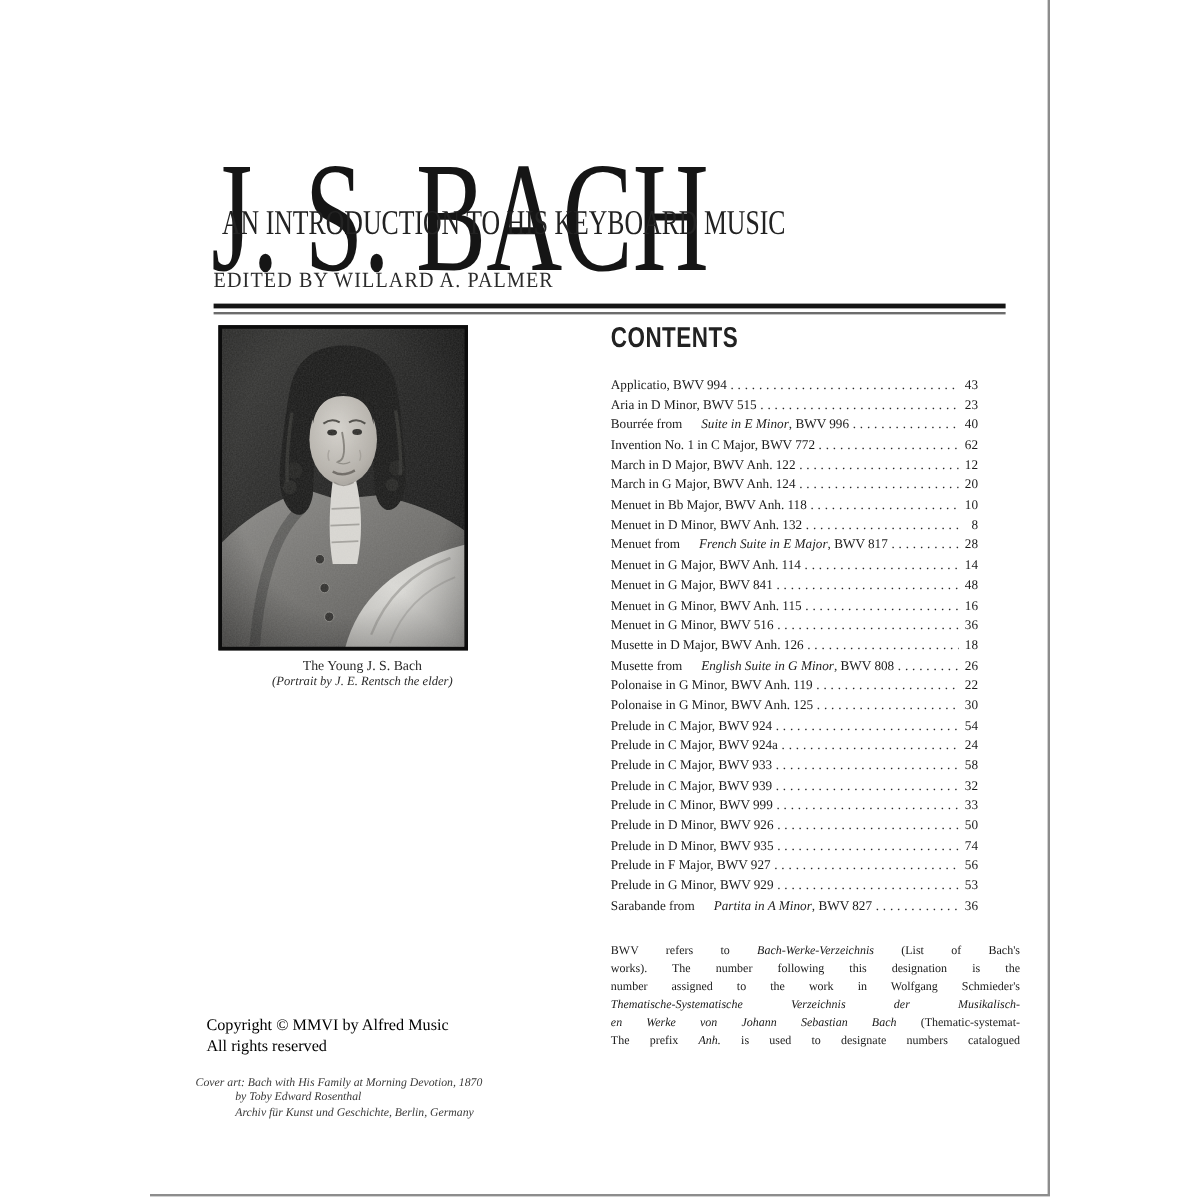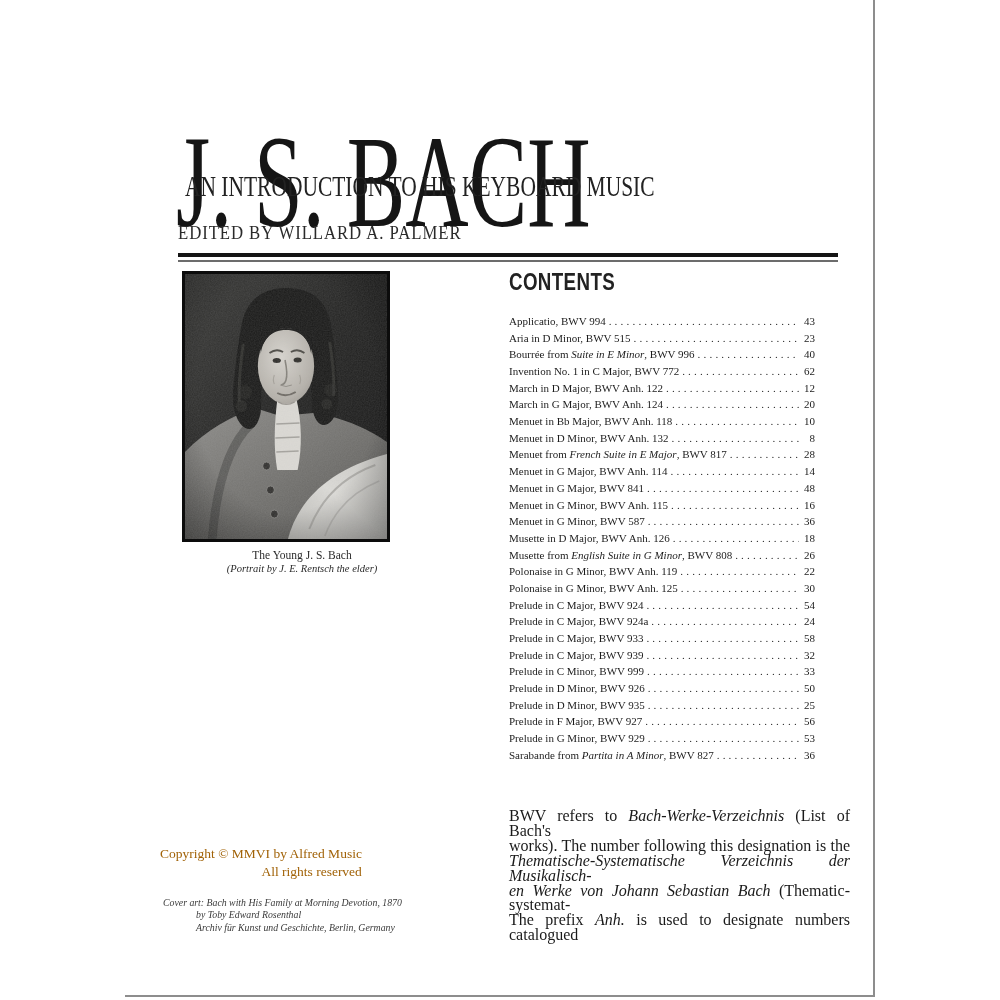--- a/index.html
+++ b/index.html
@@ -36,33 +36,33 @@
 
   
   .contents-head{left:509px;top:270px;font-size:24px;font-weight:700;
                  font-family:"Liberation Sans", sans-serif;letter-spacing:0.5px;
                  transform:scaleX(0.78);transform-origin:left top;line-height:1;
                  color:#222;}
   .contents-list{left:509px;top:313px;width:306px;}
   .c-row{display:flex;align-items:flex-end;height:16.7px;font-size:11px;
          line-height:16.7px;white-space:nowrap;}
   .c-row .txt{flex:0 0 auto;}
-  .c-row .txt i{font-style:italic;}
+  .c-row .txt i{font-style:italic;margin-left:13px;}
   .c-row .leader{flex:1 1 auto;min-width:0;overflow:hidden;letter-spacing:3.2px;
                  padding-left:3px;color:#2a2a2a;}
   .c-row .pg{flex:0 0 auto;min-width:16px;text-align:right;}
 
   
-  .bwv{left:509px;top:786px;width:341px;font-size:16px;line-height:14.9px;color:#1a1a1a;margin-top:23px;}
+  .bwv{left:509px;top:786px;width:341px;font-size:10px;line-height:14.9px;color:#1a1a1a;}
   .bwv-line{text-align:justify;text-align-last:justify;}
   .bwv-line.last{text-align-last:left;}
   .bwv-line i{font-style:italic;}
 
   
-  .copyright{left:160px;top:845px;font-size:13.5px;line-height:17.5px;color:#a16207;text-align:right;}
+  .copyright{left:172px;top:845px;font-size:13.5px;line-height:17.5px;color:#000000;}
   .coverart{left:163px;top:897px;font-size:9.8px;line-height:12.4px;
             font-style:italic;color:#3a3a3a;font-family:Liberation Serif, serif;}
   .coverart .ind{margin-left:33px;}
 </style>
 </head>
 <body>
 
 <div class="abs edge-right"></div>
 <div class="abs edge-bottom"></div>
 
@@ -212,21 +212,21 @@
       <span class="txt">Menuet in G Major, BWV 841</span>
       <span class="leader">................................................................................</span>
       <span class="pg">48</span>
     </div>
     <div class="c-row">
       <span class="txt">Menuet in G Minor, BWV Anh. 115</span>
       <span class="leader">................................................................................</span>
       <span class="pg">16</span>
     </div>
     <div class="c-row">
-      <span class="txt">Menuet in G Minor, BWV 587</span>
+      <span class="txt">Menuet in G Minor, BWV 516</span>
       <span class="leader">................................................................................</span>
       <span class="pg">36</span>
     </div>
     <div class="c-row">
       <span class="txt">Musette in D Major, BWV Anh. 126</span>
       <span class="leader">................................................................................</span>
       <span class="pg">18</span>
     </div>
     <div class="c-row">
       <span class="txt">Musette from <i>English Suite in G Minor</i>, BWV 808</span>
@@ -269,21 +269,21 @@
       <span class="pg">33</span>
     </div>
     <div class="c-row">
       <span class="txt">Prelude in D Minor, BWV 926</span>
       <span class="leader">................................................................................</span>
       <span class="pg">50</span>
     </div>
     <div class="c-row">
       <span class="txt">Prelude in D Minor, BWV 935</span>
       <span class="leader">................................................................................</span>
-      <span class="pg">25</span>
+      <span class="pg">74</span>
     </div>
     <div class="c-row">
       <span class="txt">Prelude in F Major, BWV 927</span>
       <span class="leader">................................................................................</span>
       <span class="pg">56</span>
     </div>
     <div class="c-row">
       <span class="txt">Prelude in G Minor, BWV 929</span>
       <span class="leader">................................................................................</span>
       <span class="pg">53</span>
@@ -291,20 +291,21 @@
     <div class="c-row">
       <span class="txt">Sarabande from <i>Partita in A Minor</i>, BWV 827</span>
       <span class="leader">................................................................................</span>
       <span class="pg">36</span>
     </div>
   </div>
 
 <div class="abs bwv">
     <div class="bwv-line"><span>BWV refers to </span><i>Bach-Werke-Verzeichnis</i><span> (List of Bach's</span></div>
     <div class="bwv-line"><span>works). The number following this designation is the</span></div>
+    <div class="bwv-line"><span>number assigned to the work in Wolfgang Schmieder's</span></div>
     <div class="bwv-line"><i>Thematische-Systematische Verzeichnis der Musikalisch-</i></div>
     <div class="bwv-line"><i>en Werke von Johann Sebastian Bach</i><span> (Thematic-systemat-</span></div>
     <div class="bwv-line"><span>The prefix </span><i>Anh.</i><span> is used to designate numbers catalogued</span></div>
   </div>
 
 <div class="abs copyright">
   <div>Copyright © MMVI by Alfred Music</div>
   <div>All rights reserved</div>
 </div>
 

